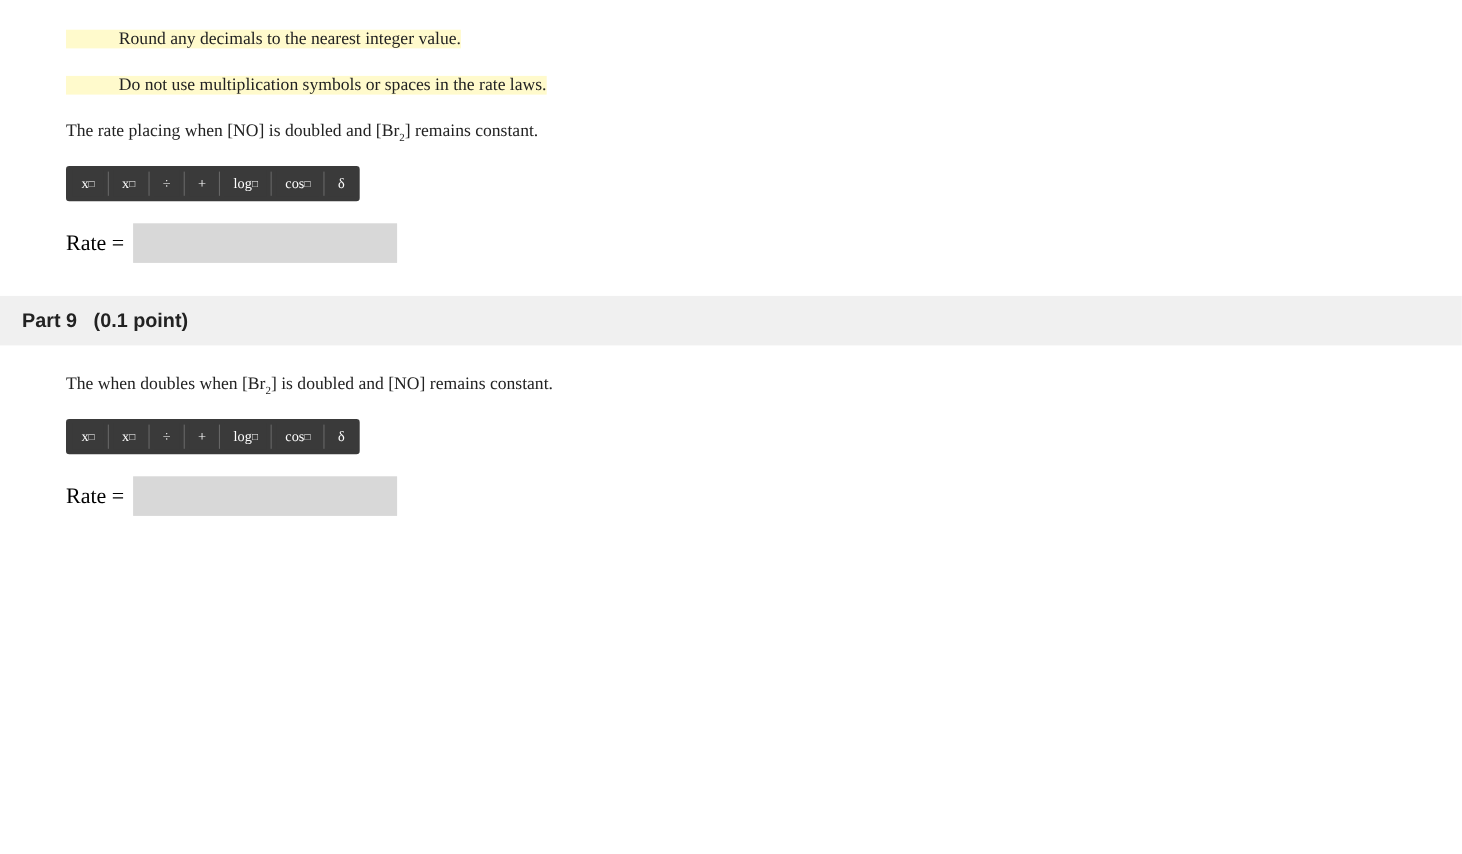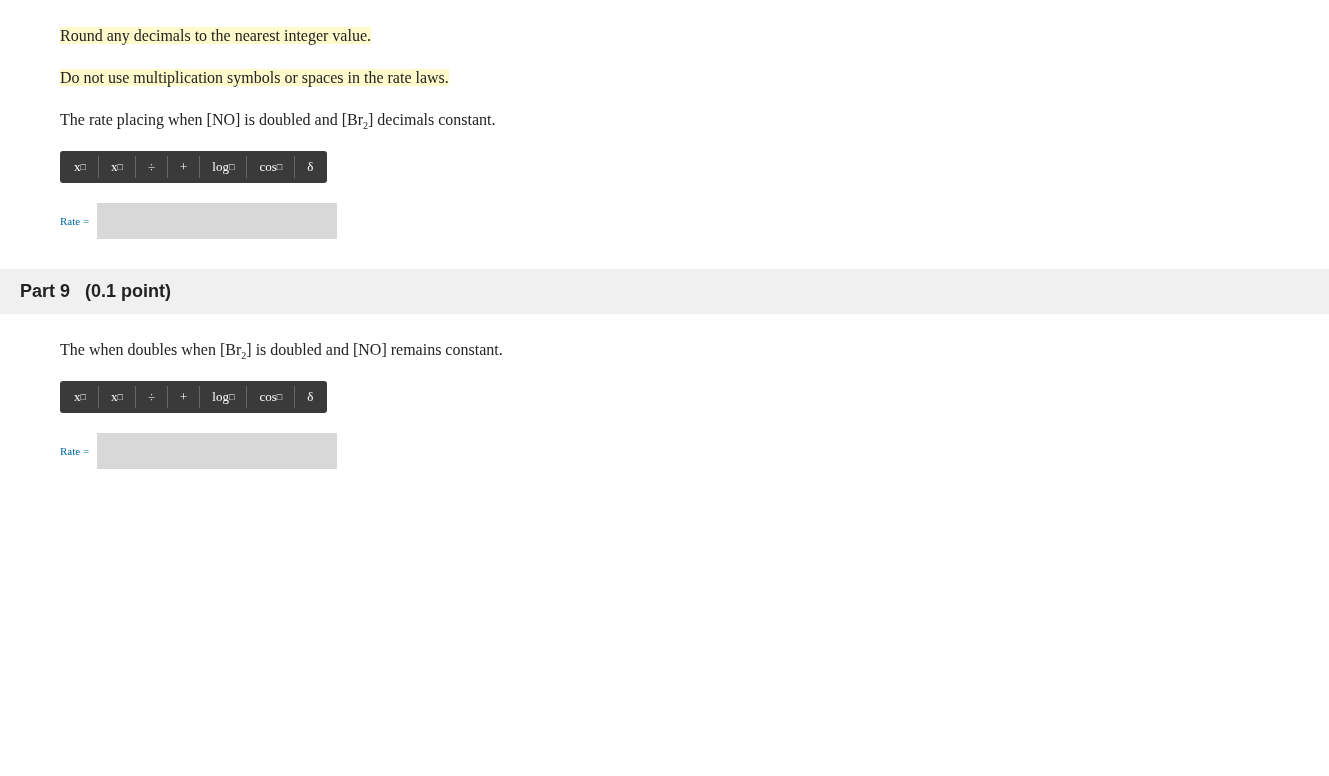--- a/index.html
+++ b/index.html
@@ -13,20 +13,21 @@
     }
 
     .page-content {
       padding: 24px 60px 40px 60px;
       max-width: 1329px;
     }
 
     .highlight-yellow {
       background-color: #fffacc;
       display: inline;
+      padding-left: 48px;
     }
 
     .instruction-line {
       margin-bottom: 18px;
       line-height: 1.5;
     }
 
     .plain-text {
       margin-bottom: 18px;
       line-height: 1.5;
@@ -76,22 +77,22 @@
 
     .rate-row {
       display: flex;
       align-items: center;
       gap: 8px;
       margin-bottom: 30px;
     }
 
     .rate-label {
       font-family: Georgia, serif;
-      font-size: 11px;
-      color: #0369a1;
+      font-size: 20px;
+      color: #000000;
       white-space: nowrap;
     }
 
     .rate-input {
       width: 240px;
       height: 36px;
       background: #d8d8d8;
       border: none;
       outline: none;
       cursor: text;
@@ -121,21 +122,21 @@
   <p class="instruction-line">
     <span class="highlight-yellow">Round any decimals to the nearest integer value.</span>
   </p>
 
 
   <p class="instruction-line">
     <span class="highlight-yellow">Do not use multiplication symbols or spaces in the rate laws.</span>
   </p>
 
   <p class="plain-text">
-    <span>The rate placing when [NO] is doubled and [Br</span><sub>2</sub><span>] decimals constant.</span>
+    <span>The rate placing when [NO] is doubled and [Br</span><sub>2</sub><span>] remains constant.</span>
   </p>
 
   <div class="toolbar-section">
     <div class="math-toolbar">
       <button class="math-toolbar-btn">x<sup>□</sup></button>
       <div class="math-toolbar-divider"></div>
       <button class="math-toolbar-btn">x<sub>□</sub></button>
       <div class="math-toolbar-divider"></div>
       <button class="math-toolbar-btn">÷</button>
       <div class="math-toolbar-divider"></div>

